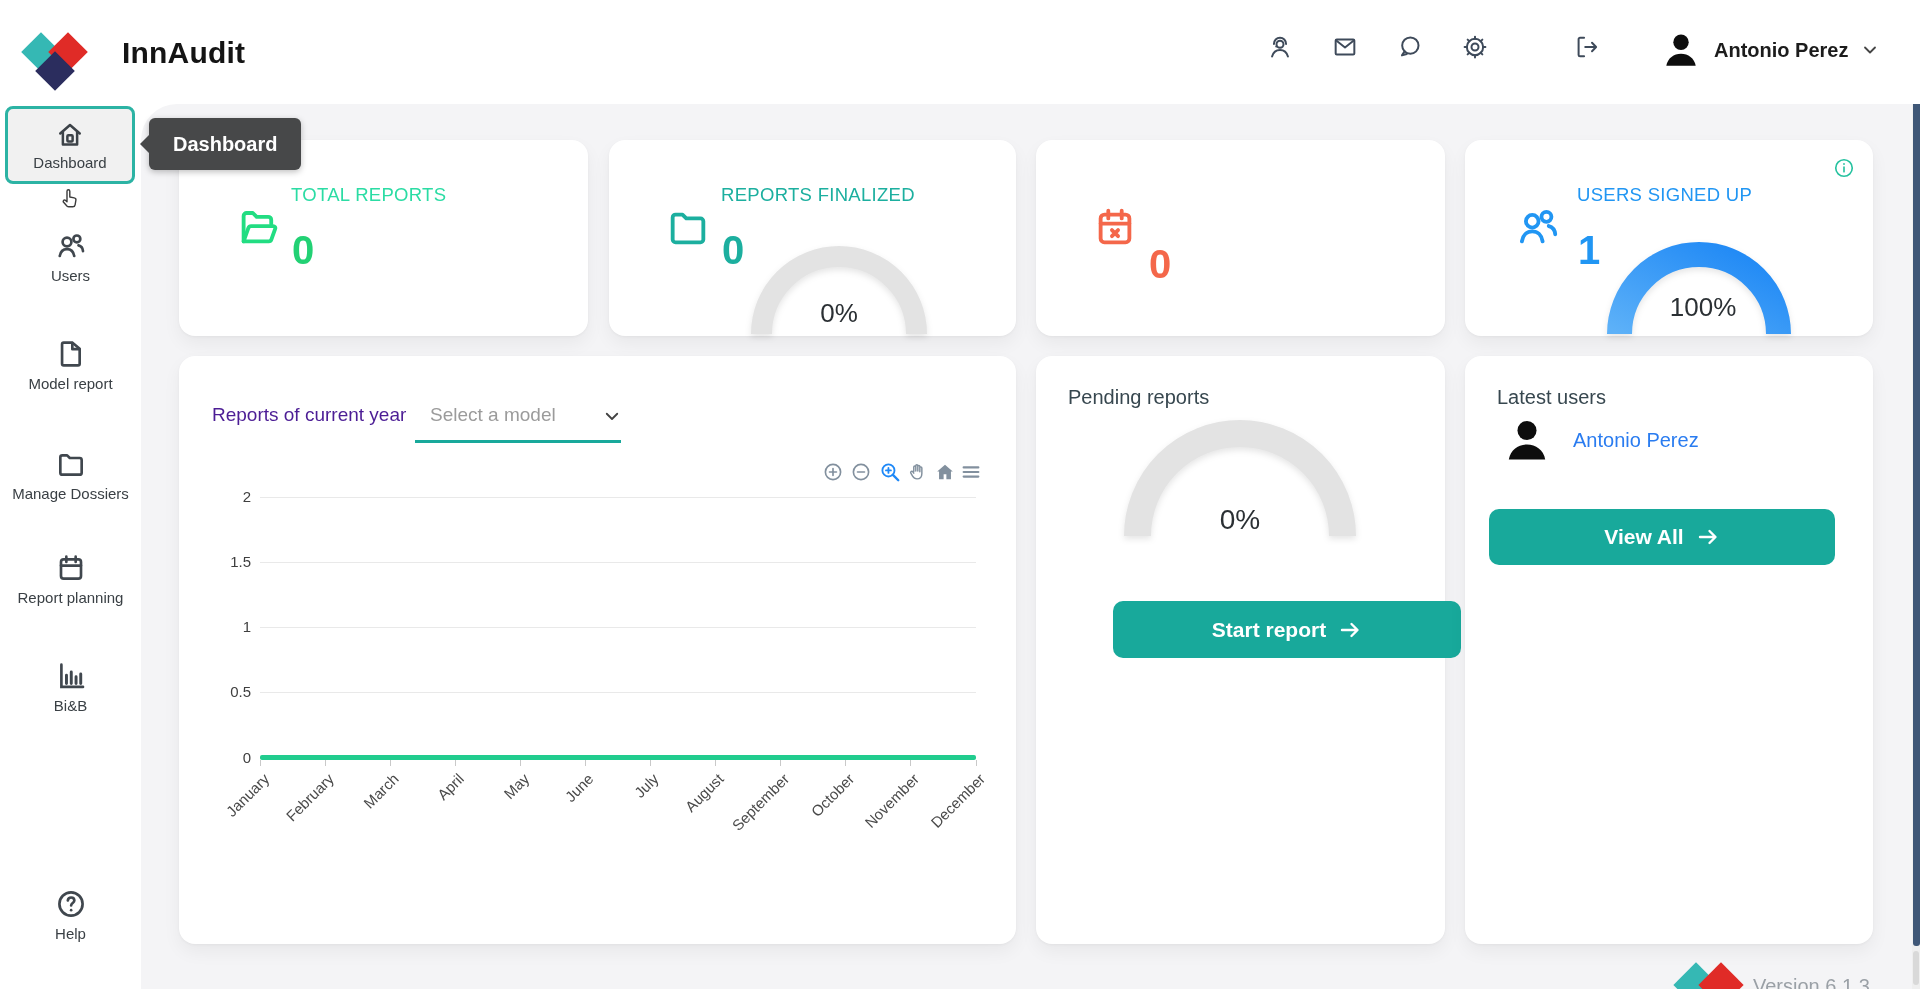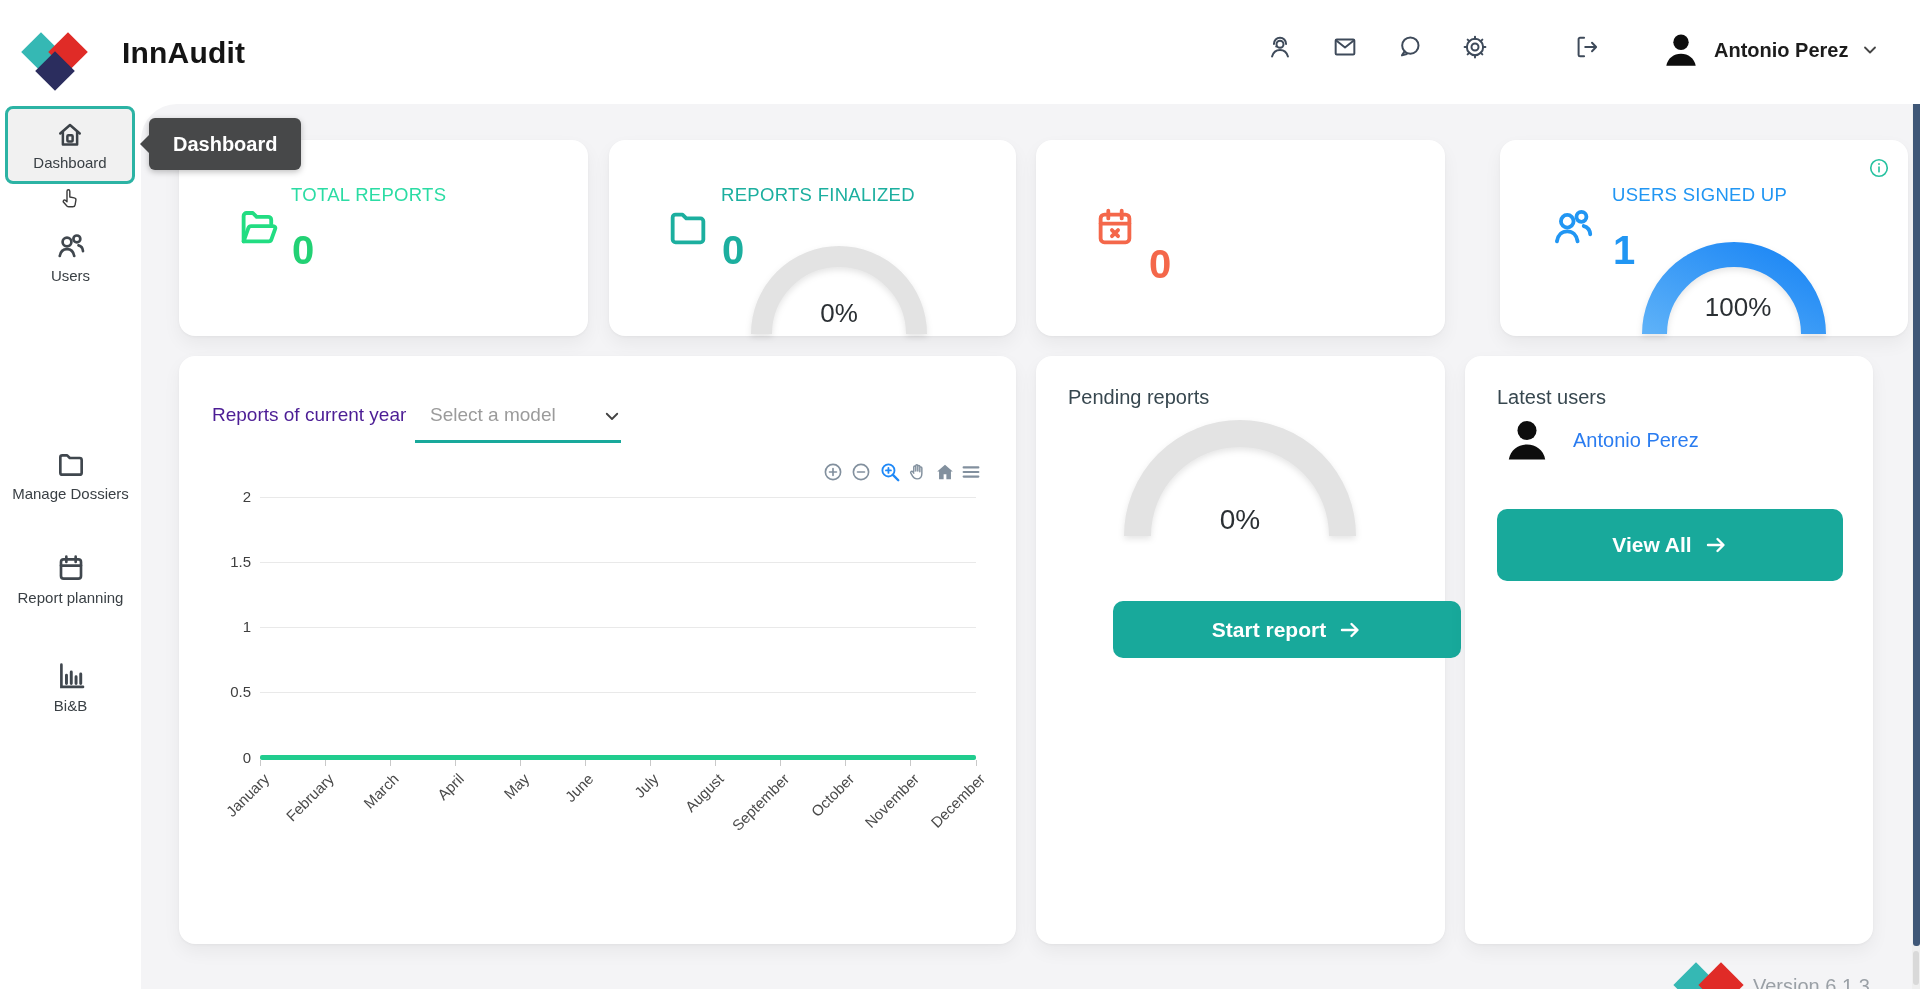--- a/index.html
+++ b/index.html
@@ -41,21 +41,21 @@
              border-bottom:9px solid transparent; border-right:9px solid #474849; }
 
   
   .content { position:absolute; left:141px; top:104px; width:1779px; height:885px; background:#f4f4f6;
              border-top-left-radius:36px; overflow:hidden; }
   .card { position:absolute; background:#ffffff; border-radius:16px;
           box-shadow:0 1px 3px rgba(0,0,0,.04), 0 8px 18px rgba(0,0,0,.05); }
   .c1 { left:38px;  top:36px; width:409px; height:196px; }
   .c2 { left:468px; top:36px; width:407px; height:196px; }
   .c3 { left:895px; top:36px; width:409px; height:196px; }
-  .c4 { left:1324px;top:36px; width:408px; height:196px;margin-left:35px; }
+  .c4 { left:1324px;top:36px; width:408px; height:196px; }
   .stat-icon { position:absolute; left:56px; top:64px; width:46px; height:46px; }
   .stat-icon svg { width:46px; height:46px; }
   .stat-title { position:absolute; left:112px; top:42px; width:250px; font-size:18.5px; font-weight:500;
                 letter-spacing:.3px; line-height:26px; }
   .stat-value { position:absolute; left:113px; top:88px; font-size:40px; font-weight:bold; }
   .t-green  { color:#2bdca4; } .v-green  { color:#22d174; } .i-green { color:#22dd82; }
   .t-teal   { color:#1caf9f; } .v-teal   { color:#1caf9f; } .i-teal  { color:#1caf9f; }
   .t-orange { color:#f4674a; } .v-orange { color:#f4674a; } .i-orange{ color:#f4674a; }
   .t-blue   { color:#2196f3; } .v-blue   { color:#2196f3; } .i-blue  { color:#2196f3; }
   .gauge-sm { position:absolute; filter:drop-shadow(0 3px 3px rgba(0,0,0,.10)); }
@@ -187,20 +187,27 @@
     <div class="nav-item" style="top:126px;">
       <svg viewBox="0 0 24 24" fill="none" stroke="currentColor" stroke-width="2" stroke-linecap="round">
         <circle cx="9" cy="9" r="3.3"></circle>
         <path d="M3.6 19.5c.5-3.3 2.7-5.2 5.4-5.2s4.9 1.9 5.4 5.2"></path>
         <circle cx="16.4" cy="6.7" r="2.6"></circle>
         <path d="M17.6 11.5c2 .5 3.2 2 3.4 4.3"></path>
       </svg>
       <span class="nav-label">Users</span>
     </div>
 
+    <div class="nav-item" style="top:234px;">
+      <svg viewBox="0 0 24 24" fill="none" stroke="currentColor" stroke-width="2" stroke-linecap="round" stroke-linejoin="round">
+        <path d="M6.5 3.5h6.6l5.4 4.6v11.2a1.2 1.2 0 0 1-1.2 1.2H6.5a1.2 1.2 0 0 1-1.2-1.2V4.7a1.2 1.2 0 0 1 1.2-1.2z"></path>
+        <path d="M13 3.8V8.4h5.2"></path>
+      </svg>
+      <span class="nav-label">Model report</span>
+    </div>
 
     <div class="nav-item" style="top:344px;">
       <svg viewBox="0 0 24 24" fill="none" stroke="currentColor" stroke-width="2" stroke-linecap="round" stroke-linejoin="round">
         <path d="M4 18.5V7c0-.8.7-1.5 1.5-1.5h3.6l2 2h7.4c.8 0 1.5.7 1.5 1.5v9.5c0 .8-.7 1.5-1.5 1.5h-13c-.8 0-1.5-.7-1.5-1.5z"></path>
       </svg>
       <span class="nav-label">Manage Dossiers</span>
     </div>
 
     <div class="nav-item" style="top:448px;">
       <svg viewBox="0 0 24 24" fill="none" stroke="currentColor" stroke-width="2" stroke-linecap="round" stroke-linejoin="round">
@@ -211,20 +218,28 @@
     </div>
 
     <div class="nav-item" style="top:556px;">
       <svg viewBox="0 0 24 24" fill="none" stroke="currentColor" stroke-width="2" stroke-linecap="round">
         <path d="M4.8 3.5v16.7h16.2"></path>
         <path d="M8.6 11.5v6.2M12.2 9v8.7M15.8 12.5v5.2M19.3 10.5v7.2" stroke-width="2.2"></path>
       </svg>
       <span class="nav-label">Bi&amp;B</span>
     </div>
 
+    <div class="nav-item" style="top:784px;">
+      <svg viewBox="0 0 24 24" fill="none" stroke="currentColor" stroke-width="2" stroke-linecap="round">
+        <circle cx="12" cy="12" r="8.7"></circle>
+        <path d="M9.6 9.4c.2-1.4 1.2-2.3 2.5-2.3 1.4 0 2.4 1 2.4 2.2 0 1.9-2.4 2-2.4 3.8"></path>
+        <circle cx="12.1" cy="16.6" r="1" fill="currentColor" stroke="none"></circle>
+      </svg>
+      <span class="nav-label">Help</span>
+    </div>
   </div>
 
   <div class="tooltip">Dashboard</div>
 
   <div class="content">
 
     <div class="card c1">
       <div class="stat-icon i-green">
         <svg viewBox="0 0 24 24" fill="none" stroke="currentColor" stroke-width="2" stroke-linecap="round" stroke-linejoin="round">
           <path d="M4.5 19.5V6.3c0-.9.7-1.6 1.6-1.6h3.2l2 2h6c.9 0 1.6.7 1.6 1.6v2"></path>
@@ -393,21 +408,21 @@
 
     <div class="card latest-card">
       <div class="panel-title">Latest users</div>
       <div class="latest-user-row">
         <svg class="lu-avatar" viewBox="0 0 24 24">
           <circle cx="12" cy="7.6" r="4.4" fill="#0d0d0d"></circle>
           <path d="M3.6 21c.8-4.4 4.3-6.9 8.4-6.9s7.6 2.5 8.4 6.9z" fill="#0d0d0d"></path>
         </svg>
         <span class="lu-name">Antonio Perez</span>
       </div>
-      <button class="teal-btn" style="left:32px; top:153px; width:346px; height:72px;">
+      <button class="teal-btn" style="left:24px; top:153px; width:346px; height:56px;">
         <span>View All</span>
         <svg viewBox="0 0 24 24" fill="none" stroke="#ffffff" stroke-width="2.4" stroke-linecap="round" stroke-linejoin="round">
           <path d="M4 12h15M13.5 6l6 6-6 6"></path>
         </svg>
       </button>
     </div>
 
     <div class="f-diamond" style="left:1539px; top:865px; background:#35b8b4;"></div>
     <div class="f-diamond" style="left:1564px; top:865px; background:#e02b27;"></div>
     <div class="version">Version 6.1.3</div>

